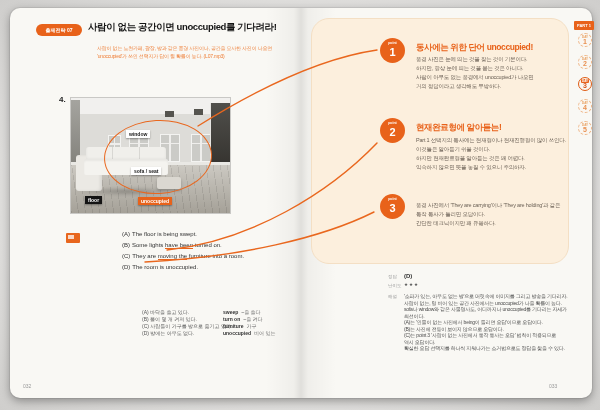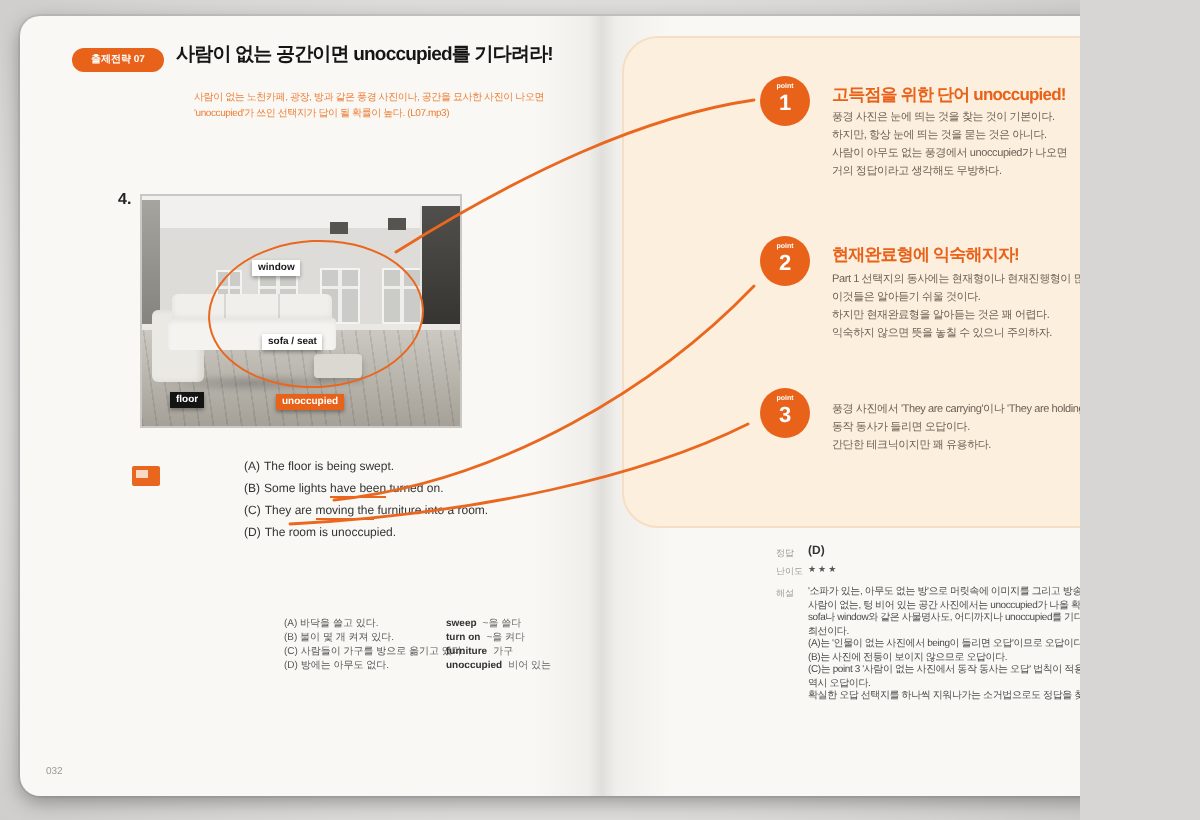--- a/index.html
+++ b/index.html
@@ -1,17 +1,17 @@
 <!DOCTYPE html>
 <html><head>
 <meta charset="utf-8">
 <style>
   html,body{margin:0;padding:0;}
   body{width:600px;height:410px;font-family:"Liberation Sans","DejaVu Sans",sans-serif;background:#d7d6d4;overflow:hidden;}
-  #stage{position:relative;width:516px;height:410px;background:radial-gradient(ellipse at center,#e6e5e3 55%,#cfcecc 100%);overflow:hidden;padding-left:24px;}
+  #stage{position:relative;width:600px;height:410px;background:radial-gradient(ellipse at center,#e6e5e3 55%,#cfcecc 100%);overflow:hidden;}
   .spread{position:absolute;left:10px;top:8px;width:582px;height:390px;background:#f9f8f4;border-radius:10px;box-shadow:0 3px 10px rgba(0,0,0,0.35),0 0 0 1px rgba(0,0,0,0.06);}
   .spine{position:absolute;left:266px;top:8px;width:70px;height:390px;background:linear-gradient(to right,rgba(0,0,0,0) 0%,rgba(0,0,0,0.04) 40%,rgba(0,0,0,0.10) 50%,rgba(0,0,0,0.04) 60%,rgba(0,0,0,0) 100%);pointer-events:none;}
 
   
   .badge{position:absolute;left:36px;top:24px;width:46px;height:12px;background:#e8621a;border-radius:6px;color:#fff;font-size:5px;font-weight:bold;line-height:12px;text-align:center;}
   .title{position:absolute;left:88px;top:21px;font-size:9.5px;font-weight:800;letter-spacing:-0.4px;color:#151515;white-space:nowrap;}
   .subtitle{position:absolute;left:97px;font-size:5px;letter-spacing:-0.2px;color:#ee7d35;white-space:nowrap;}
   .s1{top:45px;} .s2{top:53px;}
 
   
@@ -149,33 +149,33 @@
     <div><span class="vw">unoccupied</span><span class="vm">비어 있는</span></div>
   </div>
   <div class="pagenum pn-l">032</div>
 
   <div class="panel"></div>
 
   <div class="pt-circle pc0">
     <span class="pt-tag">point</span>
     <span class="pt-num">1</span>
   </div>
-  <div class="pt-heading ph0">고득점을 위한 단어 unoccupied!</div>
+  <div class="pt-heading ph0">동사에는 위한 단어 unoccupied!</div>
   <div class="pt-body pb0">
     <div>풍경 사진은 눈에 띄는 것을 찾는 것이 기본이다.</div>
     <div>하지만, 항상 눈에 띄는 것을 묻는 것은 아니다.</div>
     <div>사람이 아무도 없는 풍경에서 unoccupied가 나오면</div>
     <div>거의 정답이라고 생각해도 무방하다.</div>
   </div>
 
   <div class="pt-circle pc1">
     <span class="pt-tag">point</span>
     <span class="pt-num">2</span>
   </div>
-  <div class="pt-heading ph1">현재완료형에 익숙해지자!</div>
+  <div class="pt-heading ph1">현재완료형에 알아듣는!</div>
   <div class="pt-body pb1">
     <div>Part 1 선택지의 동사에는 현재형이나 현재진행형이 많이 쓰인다.</div>
     <div>이것들은 알아듣기 쉬울 것이다.</div>
     <div>하지만 현재완료형을 알아듣는 것은 꽤 어렵다.</div>
     <div>익숙하지 않으면 뜻을 놓칠 수 있으니 주의하자.</div>
   </div>
 
   <div class="pt-circle pc2">
     <span class="pt-tag">point</span>
     <span class="pt-num">3</span>

